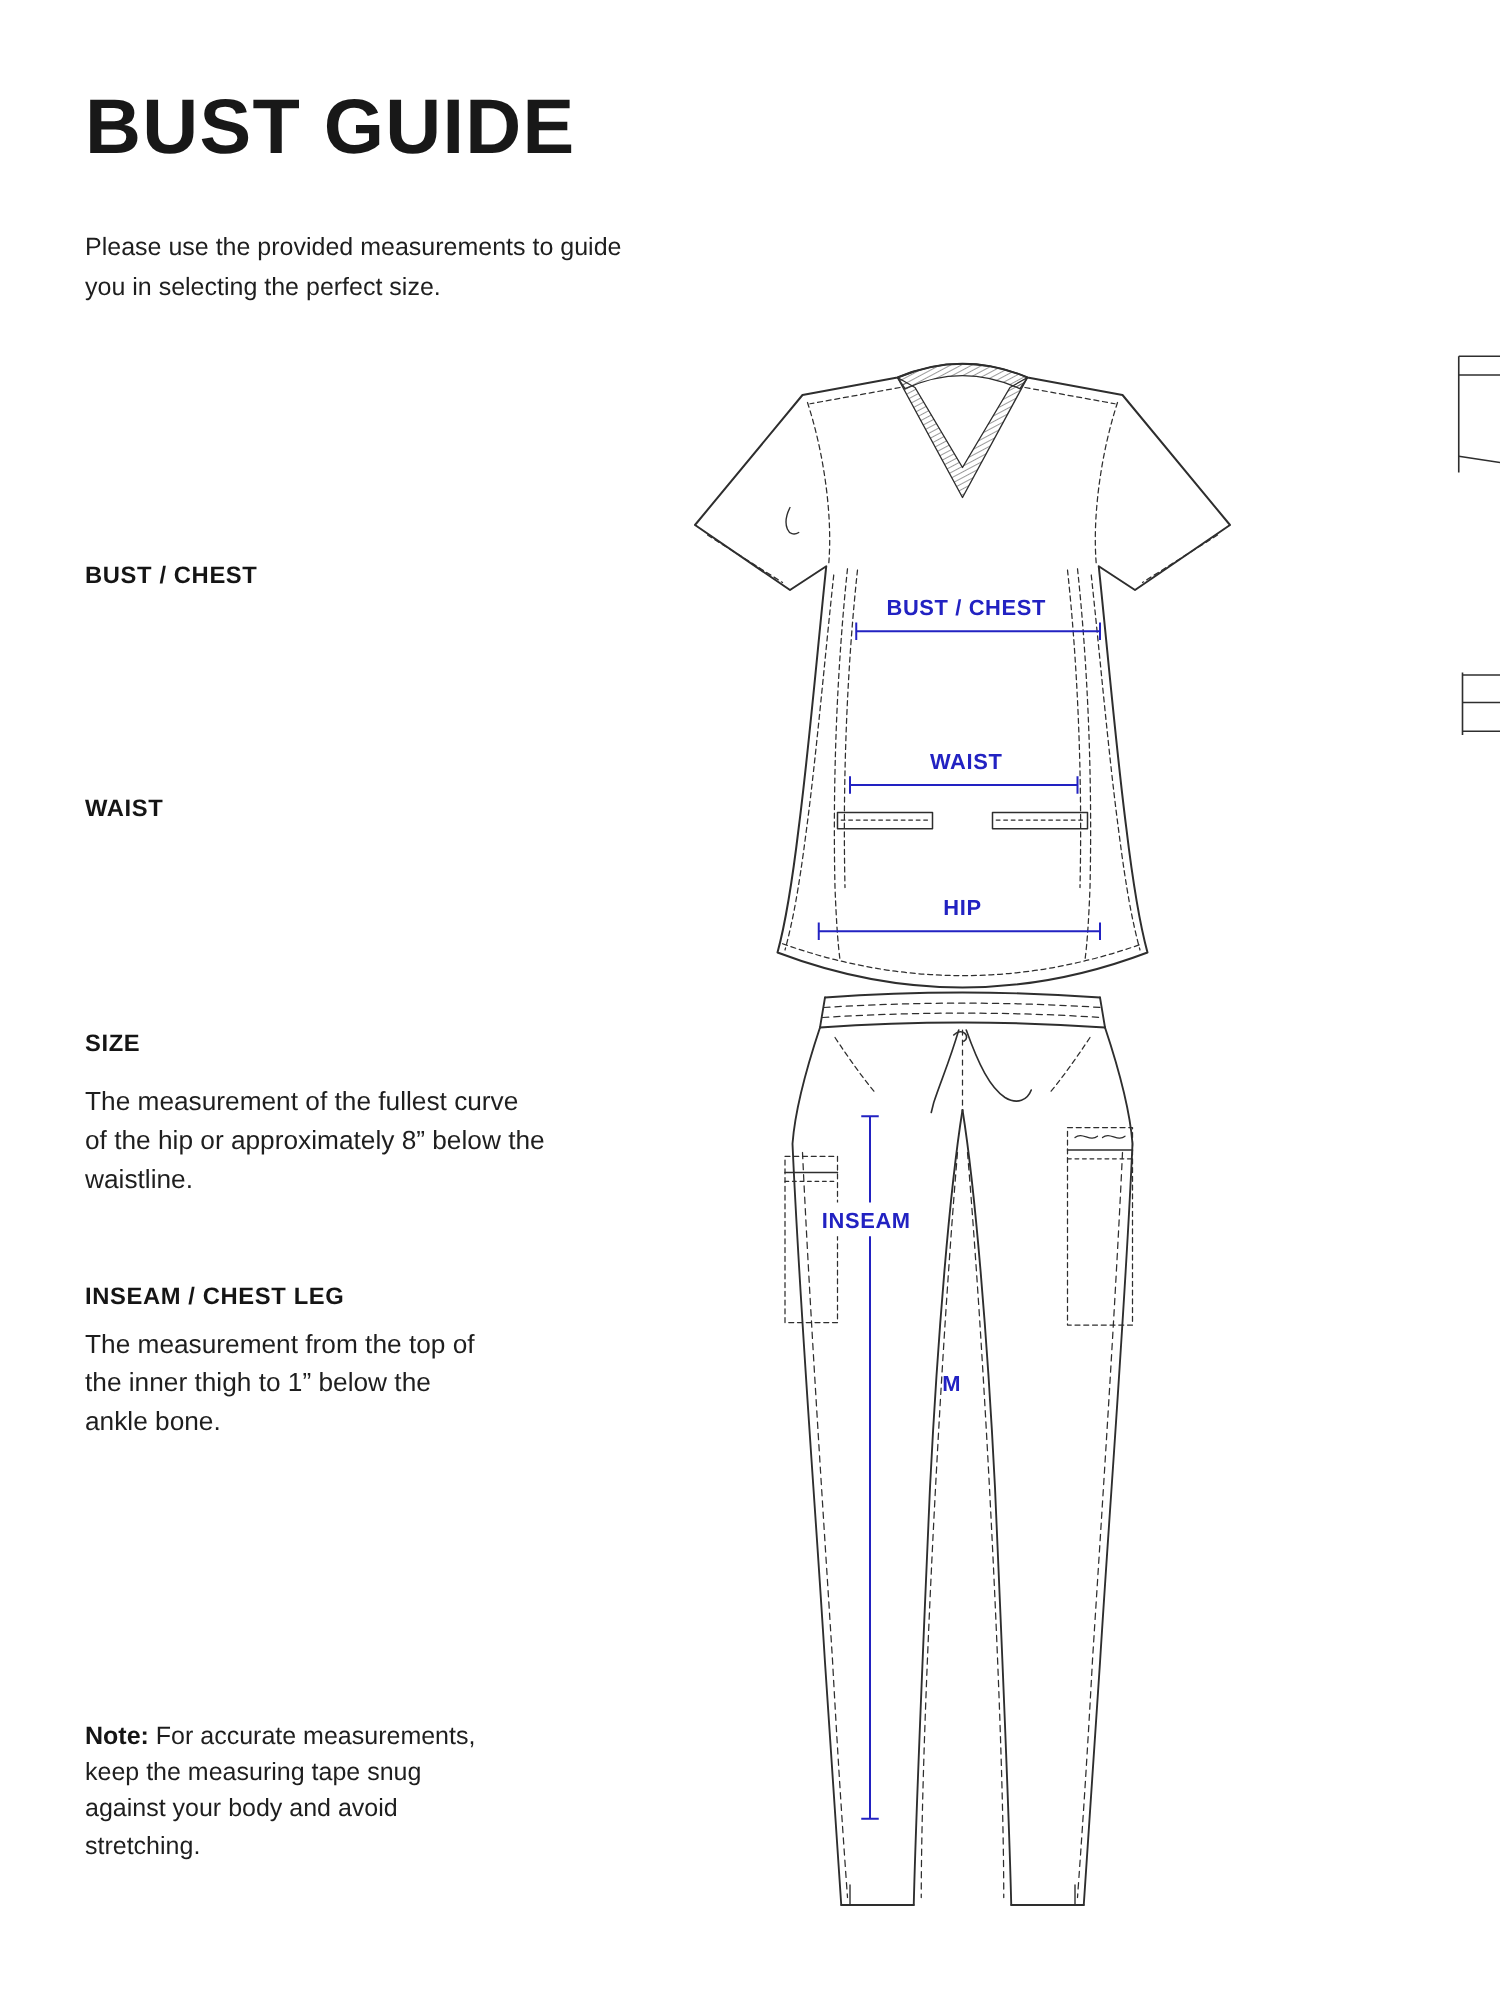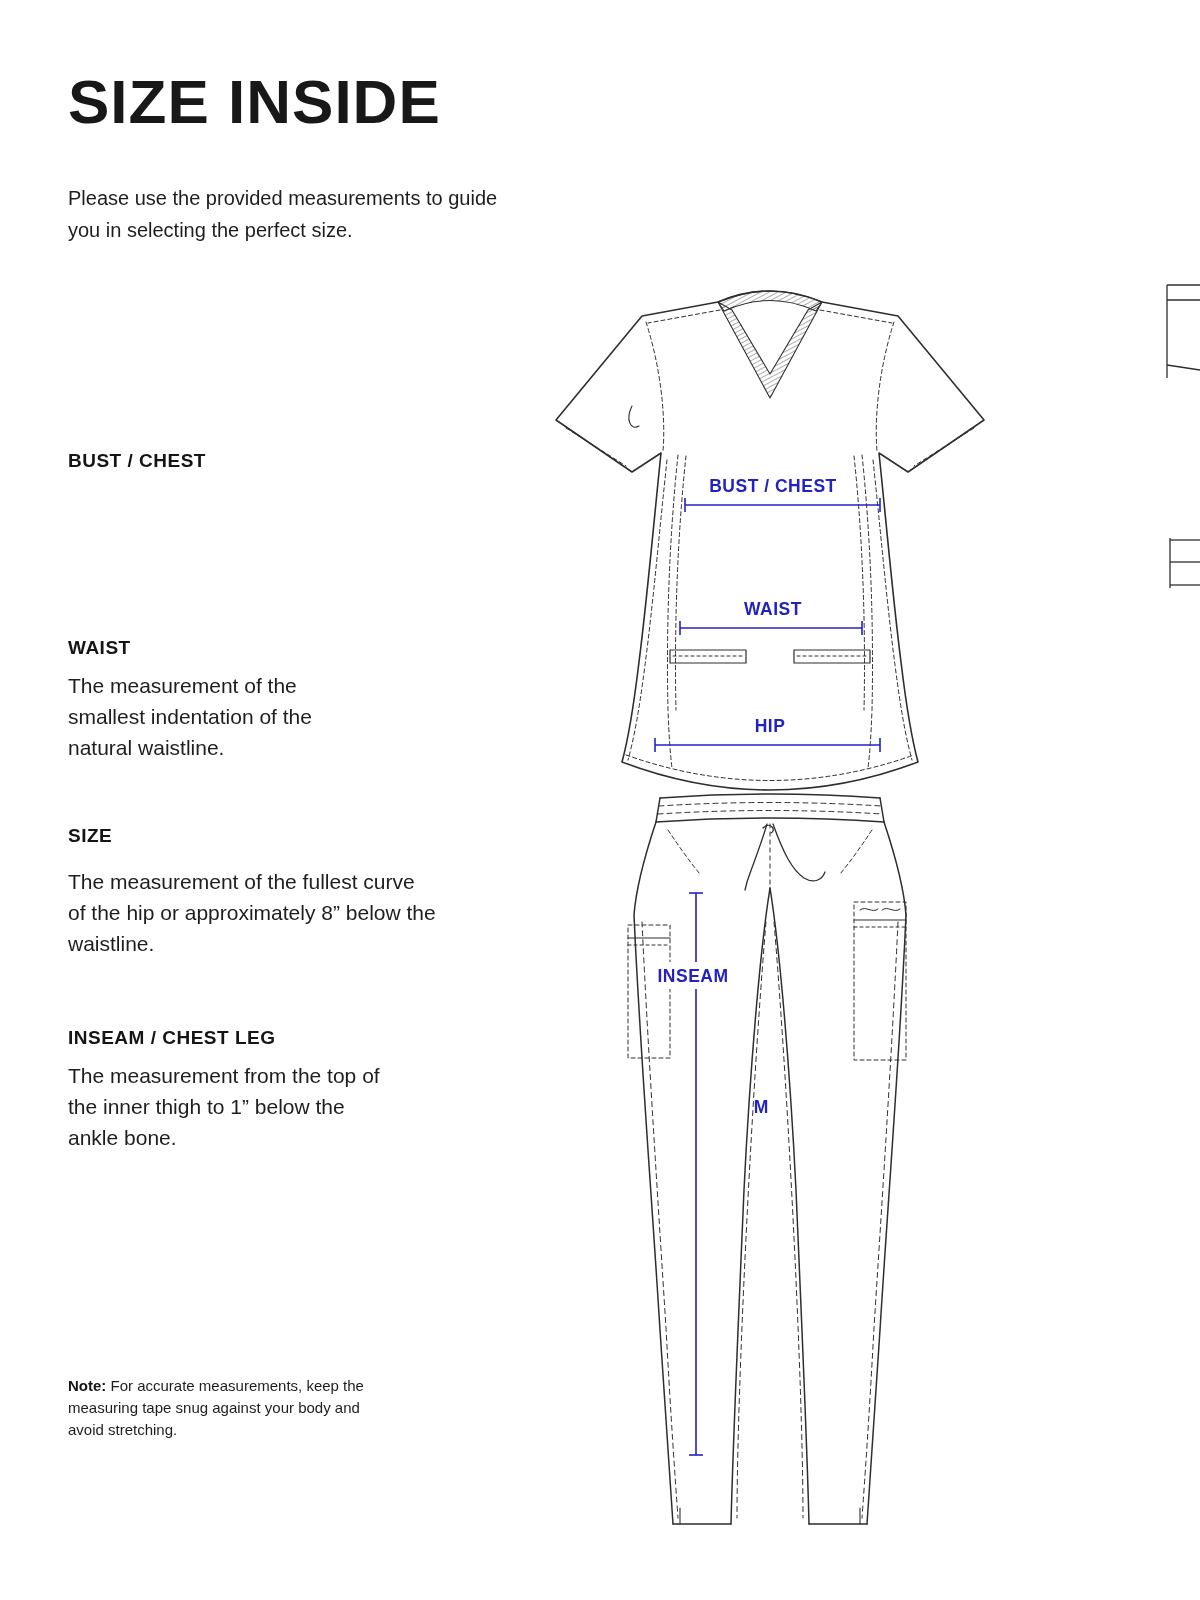--- a/index.html
+++ b/index.html
@@ -19,43 +19,42 @@
   .def h3 {
     margin:0 0 12px 0; font-size:19px; font-weight:bold; letter-spacing:0.5px; color:#151515;
   }
   .def p {
     margin:0; font-size:21px; line-height:1.47; color:#1e1e1e;
   }
   .w300 p { width:302px; }
   .w368 p { width:368px;margin-top:20px; }
   .w330 p { width:332px; }
   .note {
-    margin:0; font-size:15px; line-height:1.46; width:324px; color:#1e1e1e;
+    margin:0; font-size:20px; line-height:1.46; width:324px; color:#1e1e1e;
   }
   .note b { font-weight:bold; color:#151515; }
   svg text {
     font-family:"Liberation Sans", sans-serif;
   }
 </style>
 </head>
 <body>
 
 <div class="abs" style="left:68px; top:66px;">
-  <h1 class="page-title">SIZE INSIDE</h1>
+  <h1 class="page-title">BUST GUIDE</h1>
 </div>
 
 <p class="abs intro" style="left:68px; top:182px;">Please use the provided measurements to guide you in selecting the perfect size.</p>
 
 <div class="abs def w300" style="left:68px; top:450px;">
   <h3>BUST / CHEST</h3>
 </div>
 
 <div class="abs def w300" style="left:68px; top:637px;">
   <h3>WAIST</h3>
-  <p>The measurement of the smallest indentation of the natural waistline.</p>
 </div>
 
 <div class="abs def w368" style="left:68px; top:825px;">
   <h3>SIZE</h3>
   <p>The measurement of the fullest curve of the hip or approximately 8” below the waistline.</p>
 </div>
 
 <div class="abs def w330" style="left:68px; top:1027px;">
   <h3>INSEAM / CHEST LEG</h3>
   <p>The measurement from the top of the inner thigh to 1” below the ankle bone.</p>

